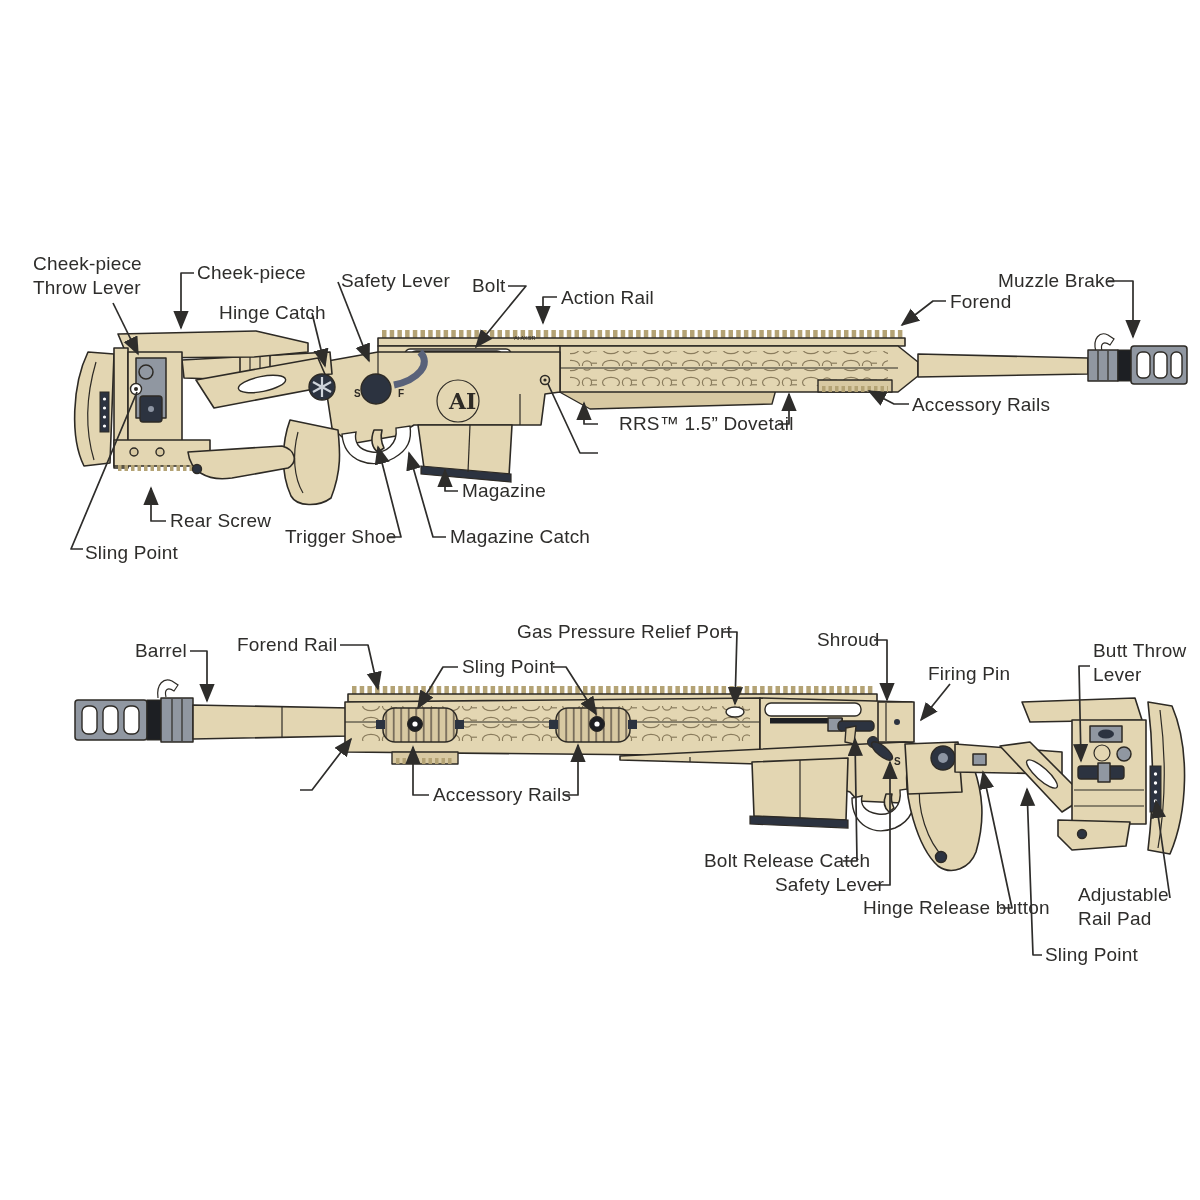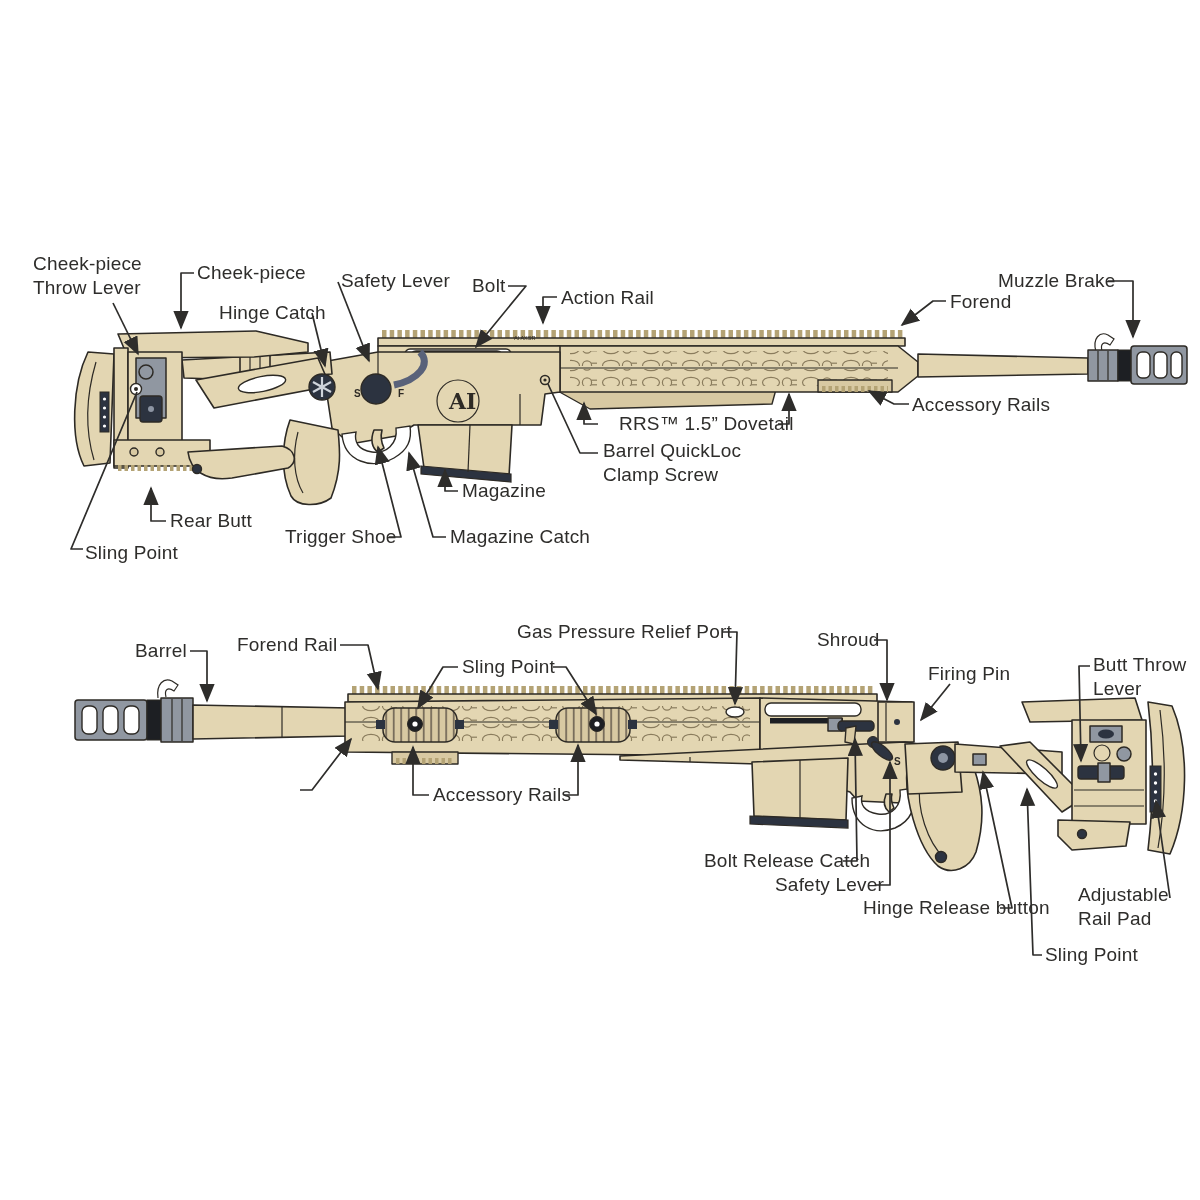--- a/index.html
+++ b/index.html
@@ -366,29 +366,25 @@
       </div>
       <div class="part-label" style="left: 950px; top: 290px;">
         <div>Forend</div>
       </div>
       <div class="part-label" style="left: 912px; top: 393px;">
         <div>Accessory Rails</div>
       </div>
       <div class="part-label" style="left: 603px; top: 412px; margin-left: 16px;">
         <div>RRS™ 1.5” Dovetail</div>
       </div>
-      <div class="part-label" style="left: 603px; top: 439px;">
-        <div>Barrel QuickLoc</div>
-        <div>Clamp Screw</div>
-      </div>
       <div class="part-label" style="left: 462px; top: 479px;">
         <div>Magazine</div>
       </div>
       <div class="part-label" style="left: 170px; top: 509px;">
-        <div>Rear Butt</div>
+        <div>Rear Screw</div>
       </div>
       <div class="part-label" style="left: 85px; top: 541px;">
         <div>Sling Point</div>
       </div>
       <div class="part-label" style="left: 285px; top: 525px;">
         <div>Trigger Shoe</div>
       </div>
       <div class="part-label" style="left: 450px; top: 525px;">
         <div>Magazine Catch</div>
       </div>
@@ -403,21 +399,21 @@
       </div>
       <div class="part-label" style="left: 517px; top: 620px;">
         <div>Gas Pressure Relief Port</div>
       </div>
       <div class="part-label" style="left: 817px; top: 628px;">
         <div>Shroud</div>
       </div>
       <div class="part-label" style="left: 928px; top: 662px;">
         <div>Firing Pin</div>
       </div>
-      <div class="part-label" style="left: 1093px; top: 639px; margin-top: 14px;">
+      <div class="part-label" style="left: 1093px; top: 639px;">
         <div>Butt Throw</div>
         <div>Lever</div>
       </div>
       <div class="part-label" style="left: 433px; top: 783px;">
         <div>Accessory Rails</div>
       </div>
       <div class="part-label" style="left: 704px; top: 849px;">
         <div>Bolt Release Catch</div>
       </div>
       <div class="part-label" style="left: 775px; top: 873px;">

